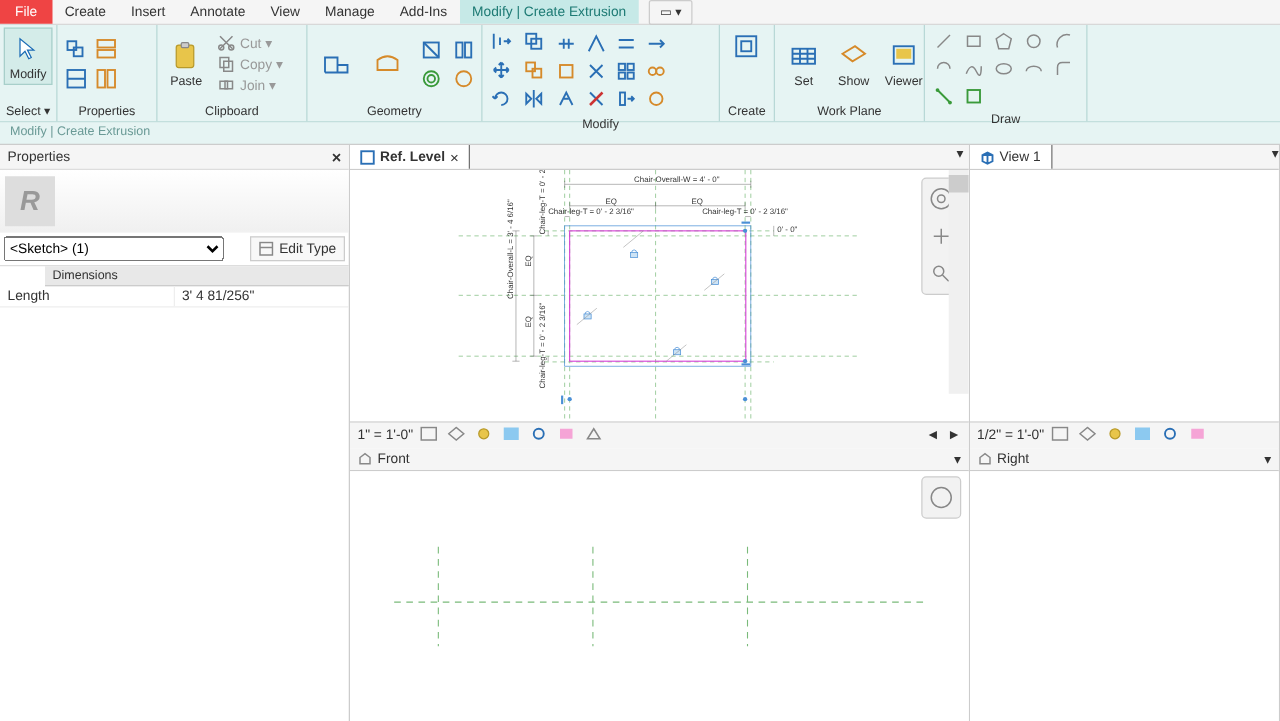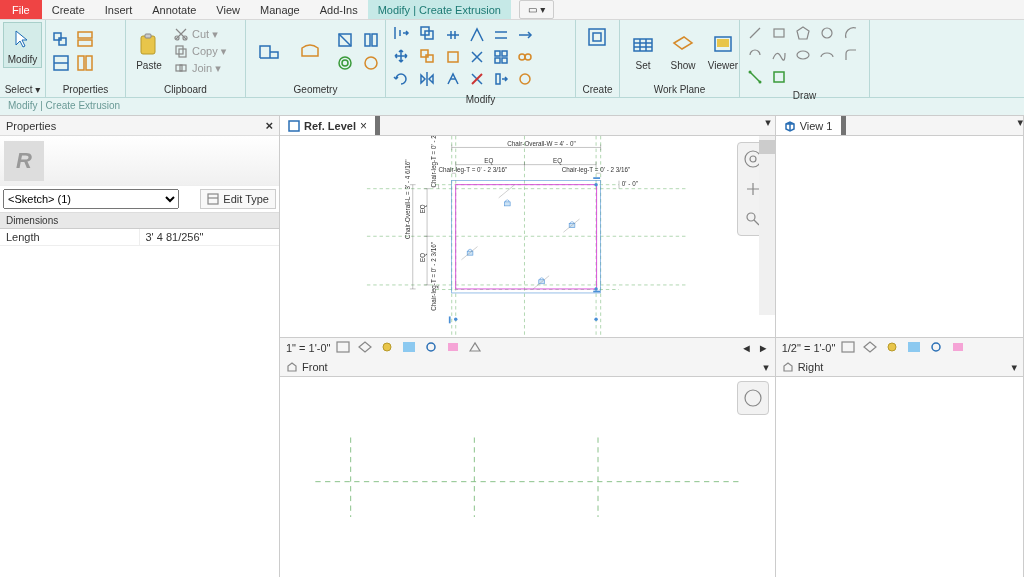--- a/index.html
+++ b/index.html
@@ -37,29 +37,29 @@
 
   
   .props { width: 280px; border-right: 1px solid #ccc; display: flex; flex-direction: column; }
   .props-head { display: flex; align-items: center; justify-content: space-between; padding: 2px 6px; background: #f5f5f5; border-bottom: 1px solid #ddd; }
   .props-head .close { cursor: pointer; font-weight: bold; font-size: 13px; }
   .props-preview { height: 50px; display: flex; align-items: center; padding: 4px; border-bottom: 1px solid #eee; background: linear-gradient(#fff,#f0f0f0); }
   .props-preview .thumb { width: 40px; height: 40px; background: #ddd; display: flex; align-items: center; justify-content: center; font-size: 22px; font-weight: bold; color: #999; font-style: italic; }
   .props-selector { display: flex; padding: 3px; border-bottom: 1px solid #ddd; gap: 21px; }
   .props-selector select { flex: 1; font-size: 11px; height: 20px; }
   .edit-type { border: 1px solid #ccc; padding: 2px 6px; display: flex; align-items: center; gap: 4px; cursor: pointer; background: #f8f8f8; font-size: 10px; }
-  .section-head { background: #e8e8e8; padding: 2px 6px; border-bottom: 1px solid #ccc; font-size: 10px; }
+  .section-head { background: #e8e8e8; padding: 2px 6px; border-bottom: 1px solid #ccc; font-size: 10px; margin-left: 36px; }
   .prop-row { display: flex; border-bottom: 1px solid #eee; }
   .prop-row .k { width: 50%; padding: 2px 6px; border-right: 1px solid #eee; }
   .prop-row .v { width: 50%; padding: 2px 6px; }
 
   
   .canvas-wrap { flex: 1; display: flex; flex-direction: column; }
   .view-tabs { display: flex; height: 20px; background: #f5f5f5; border-bottom: 1px solid #ccc; }
-  .view-tab { display: flex; align-items: center; padding: 3px 8px; border-right: 5px solid #737373; gap: 4px; background: #fff; }
+  .view-tab { display: flex; align-items: center; padding: 3px 8px; border-right: 1px solid #737373; gap: 4px; background: #fff; }
   .view-tab.active { background: #fff; }
   .view-tab .close { cursor: pointer; font-size: 12px; }
   .view-col { flex: 1; display: flex; flex-direction: column; border-right: 1px solid #ccc; position: relative; }
   .canvas { flex: 1; position: relative; overflow: hidden; background: #fff; }
 
   
   .nav-tools { position: absolute; top: 6px; right: 6px; width: 32px; background: #f2f2f2; border: 1px solid #ccc; border-radius: 4px; display: flex; flex-direction: column; align-items: center; padding: 4px 2px; gap: 6px; }
   .nav-tools .nt { width: 24px; height: 24px; display: flex; align-items: center; justify-content: center; cursor: pointer; font-size: 14px;}
   .view-scroll { position: absolute; right: 0; top: 0; bottom: 22px; width: 16px; background: #f0f0f0; }
   .view-bottom { height: 22px; background: #f5f5f5; border-top: 1px solid #ccc; display: flex; align-items: center; padding: 0 6px; gap: 6px; font-size: 10px; }

